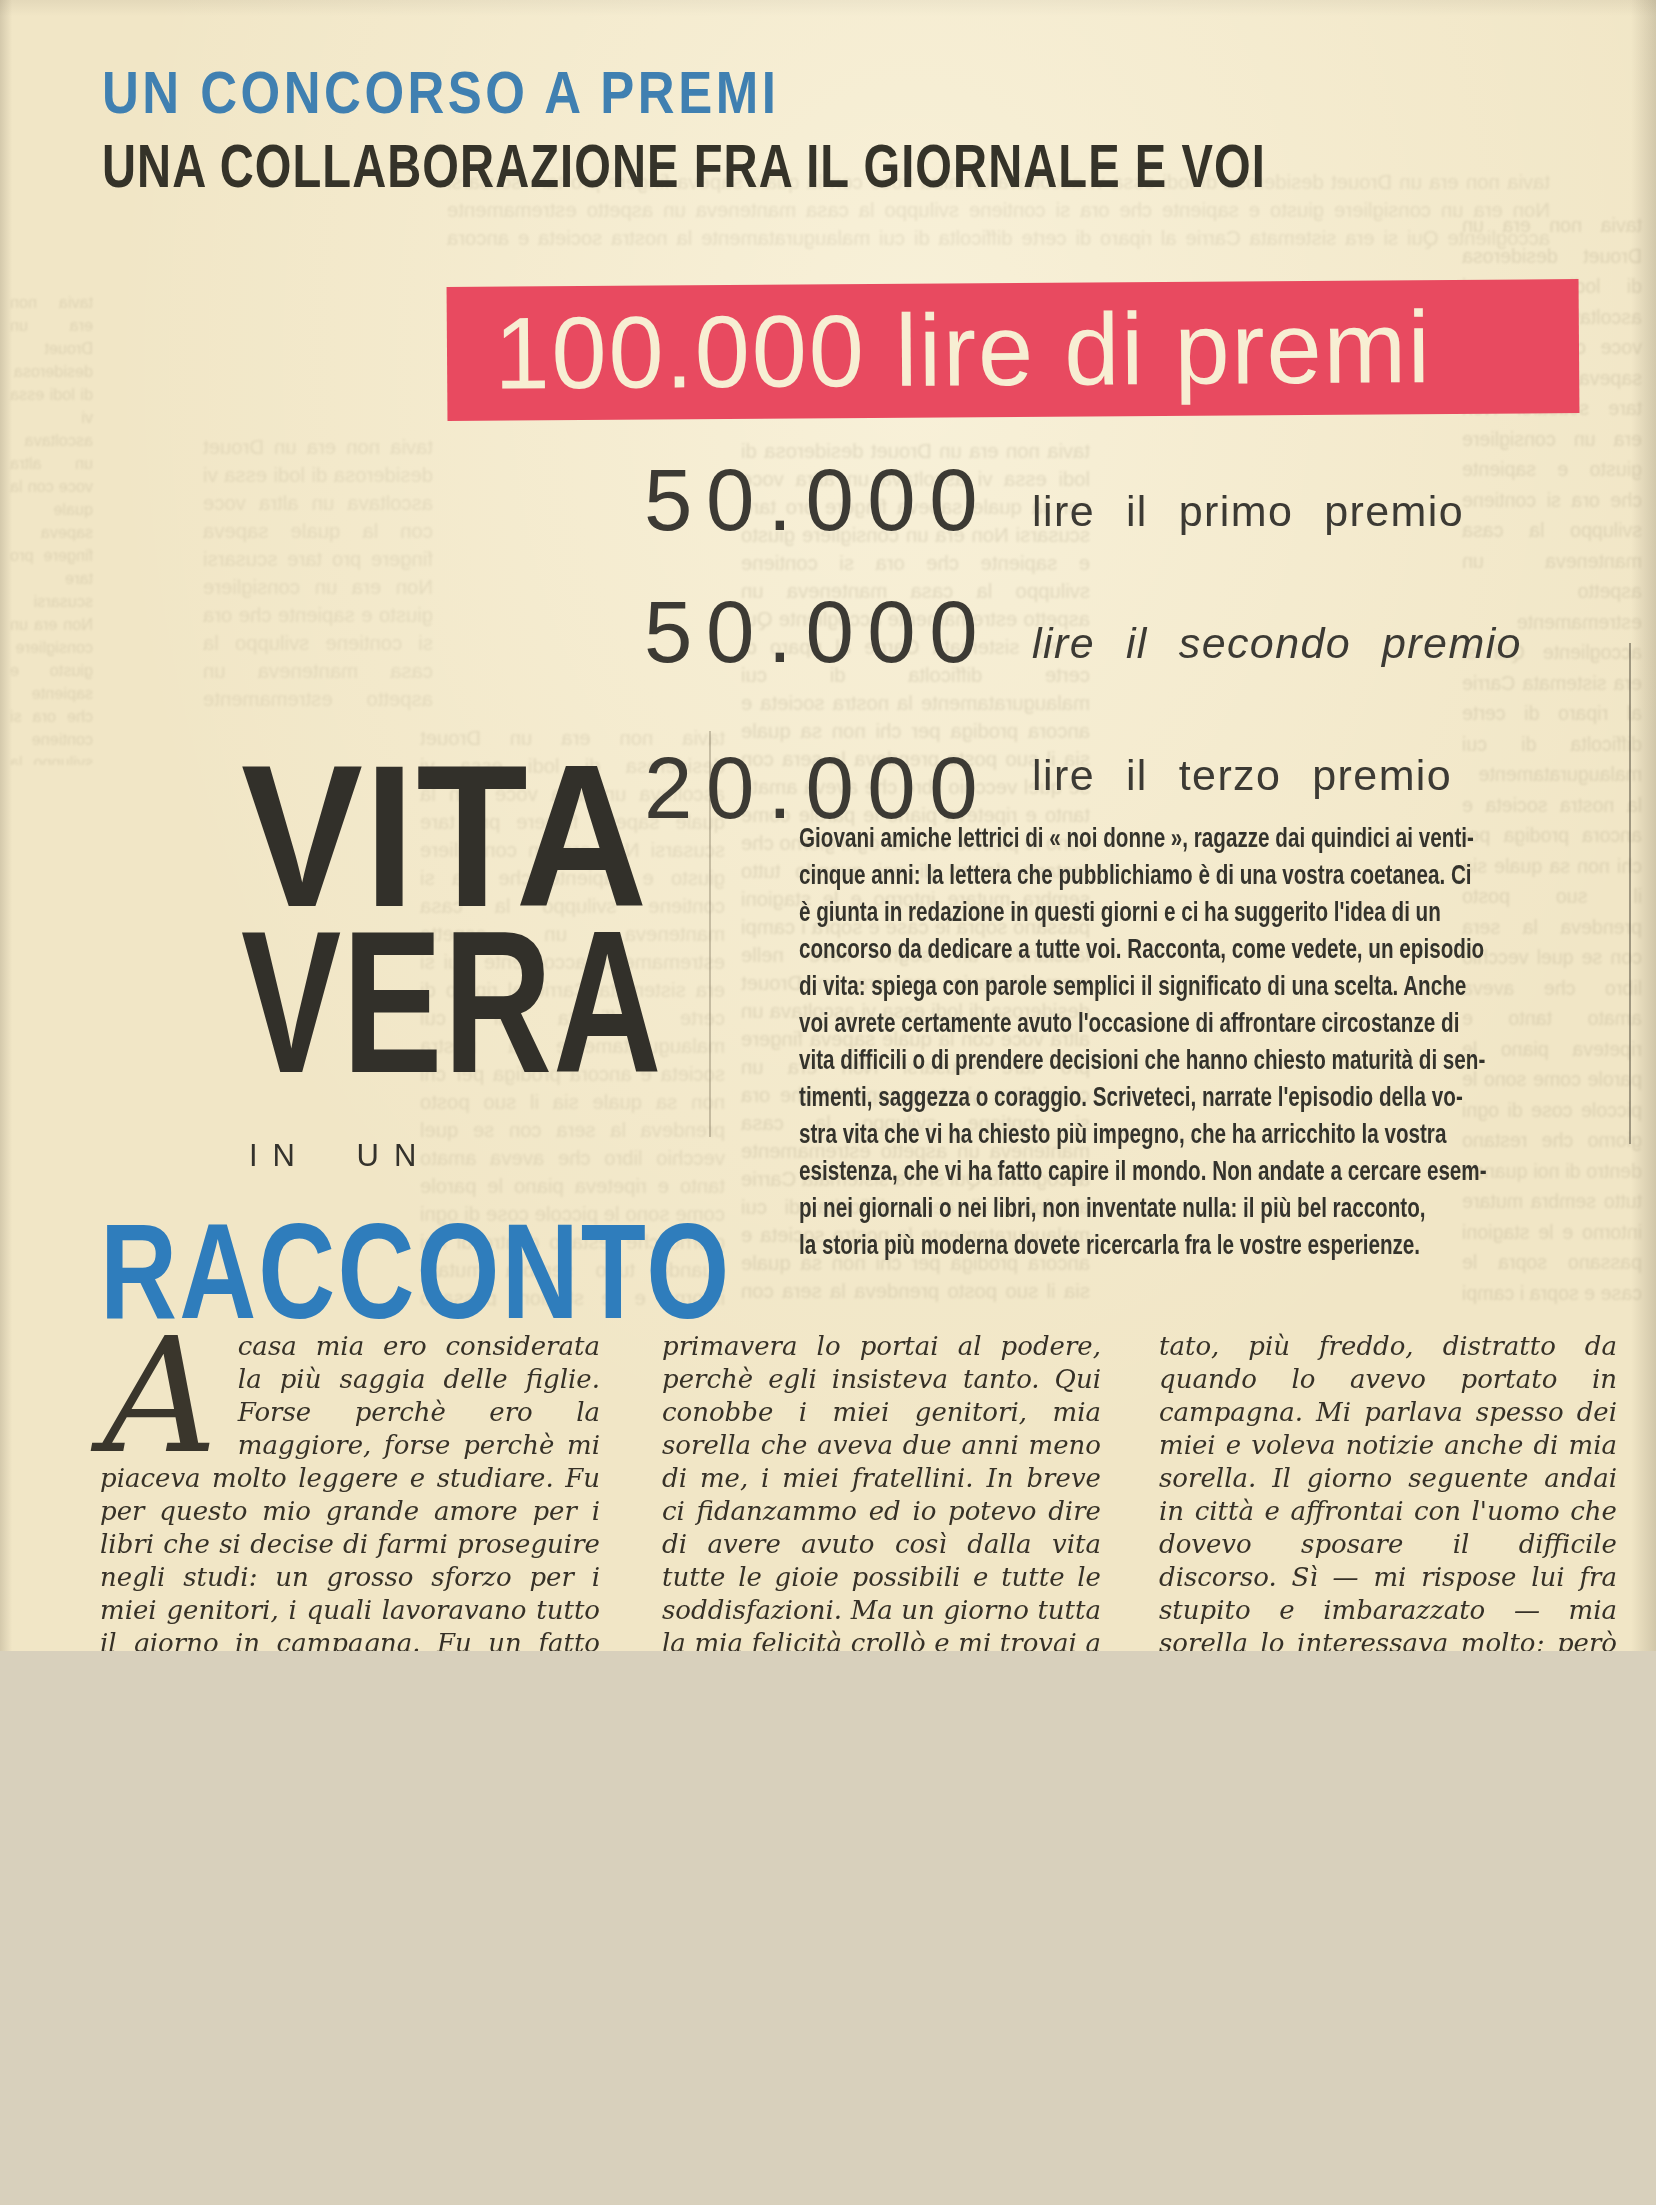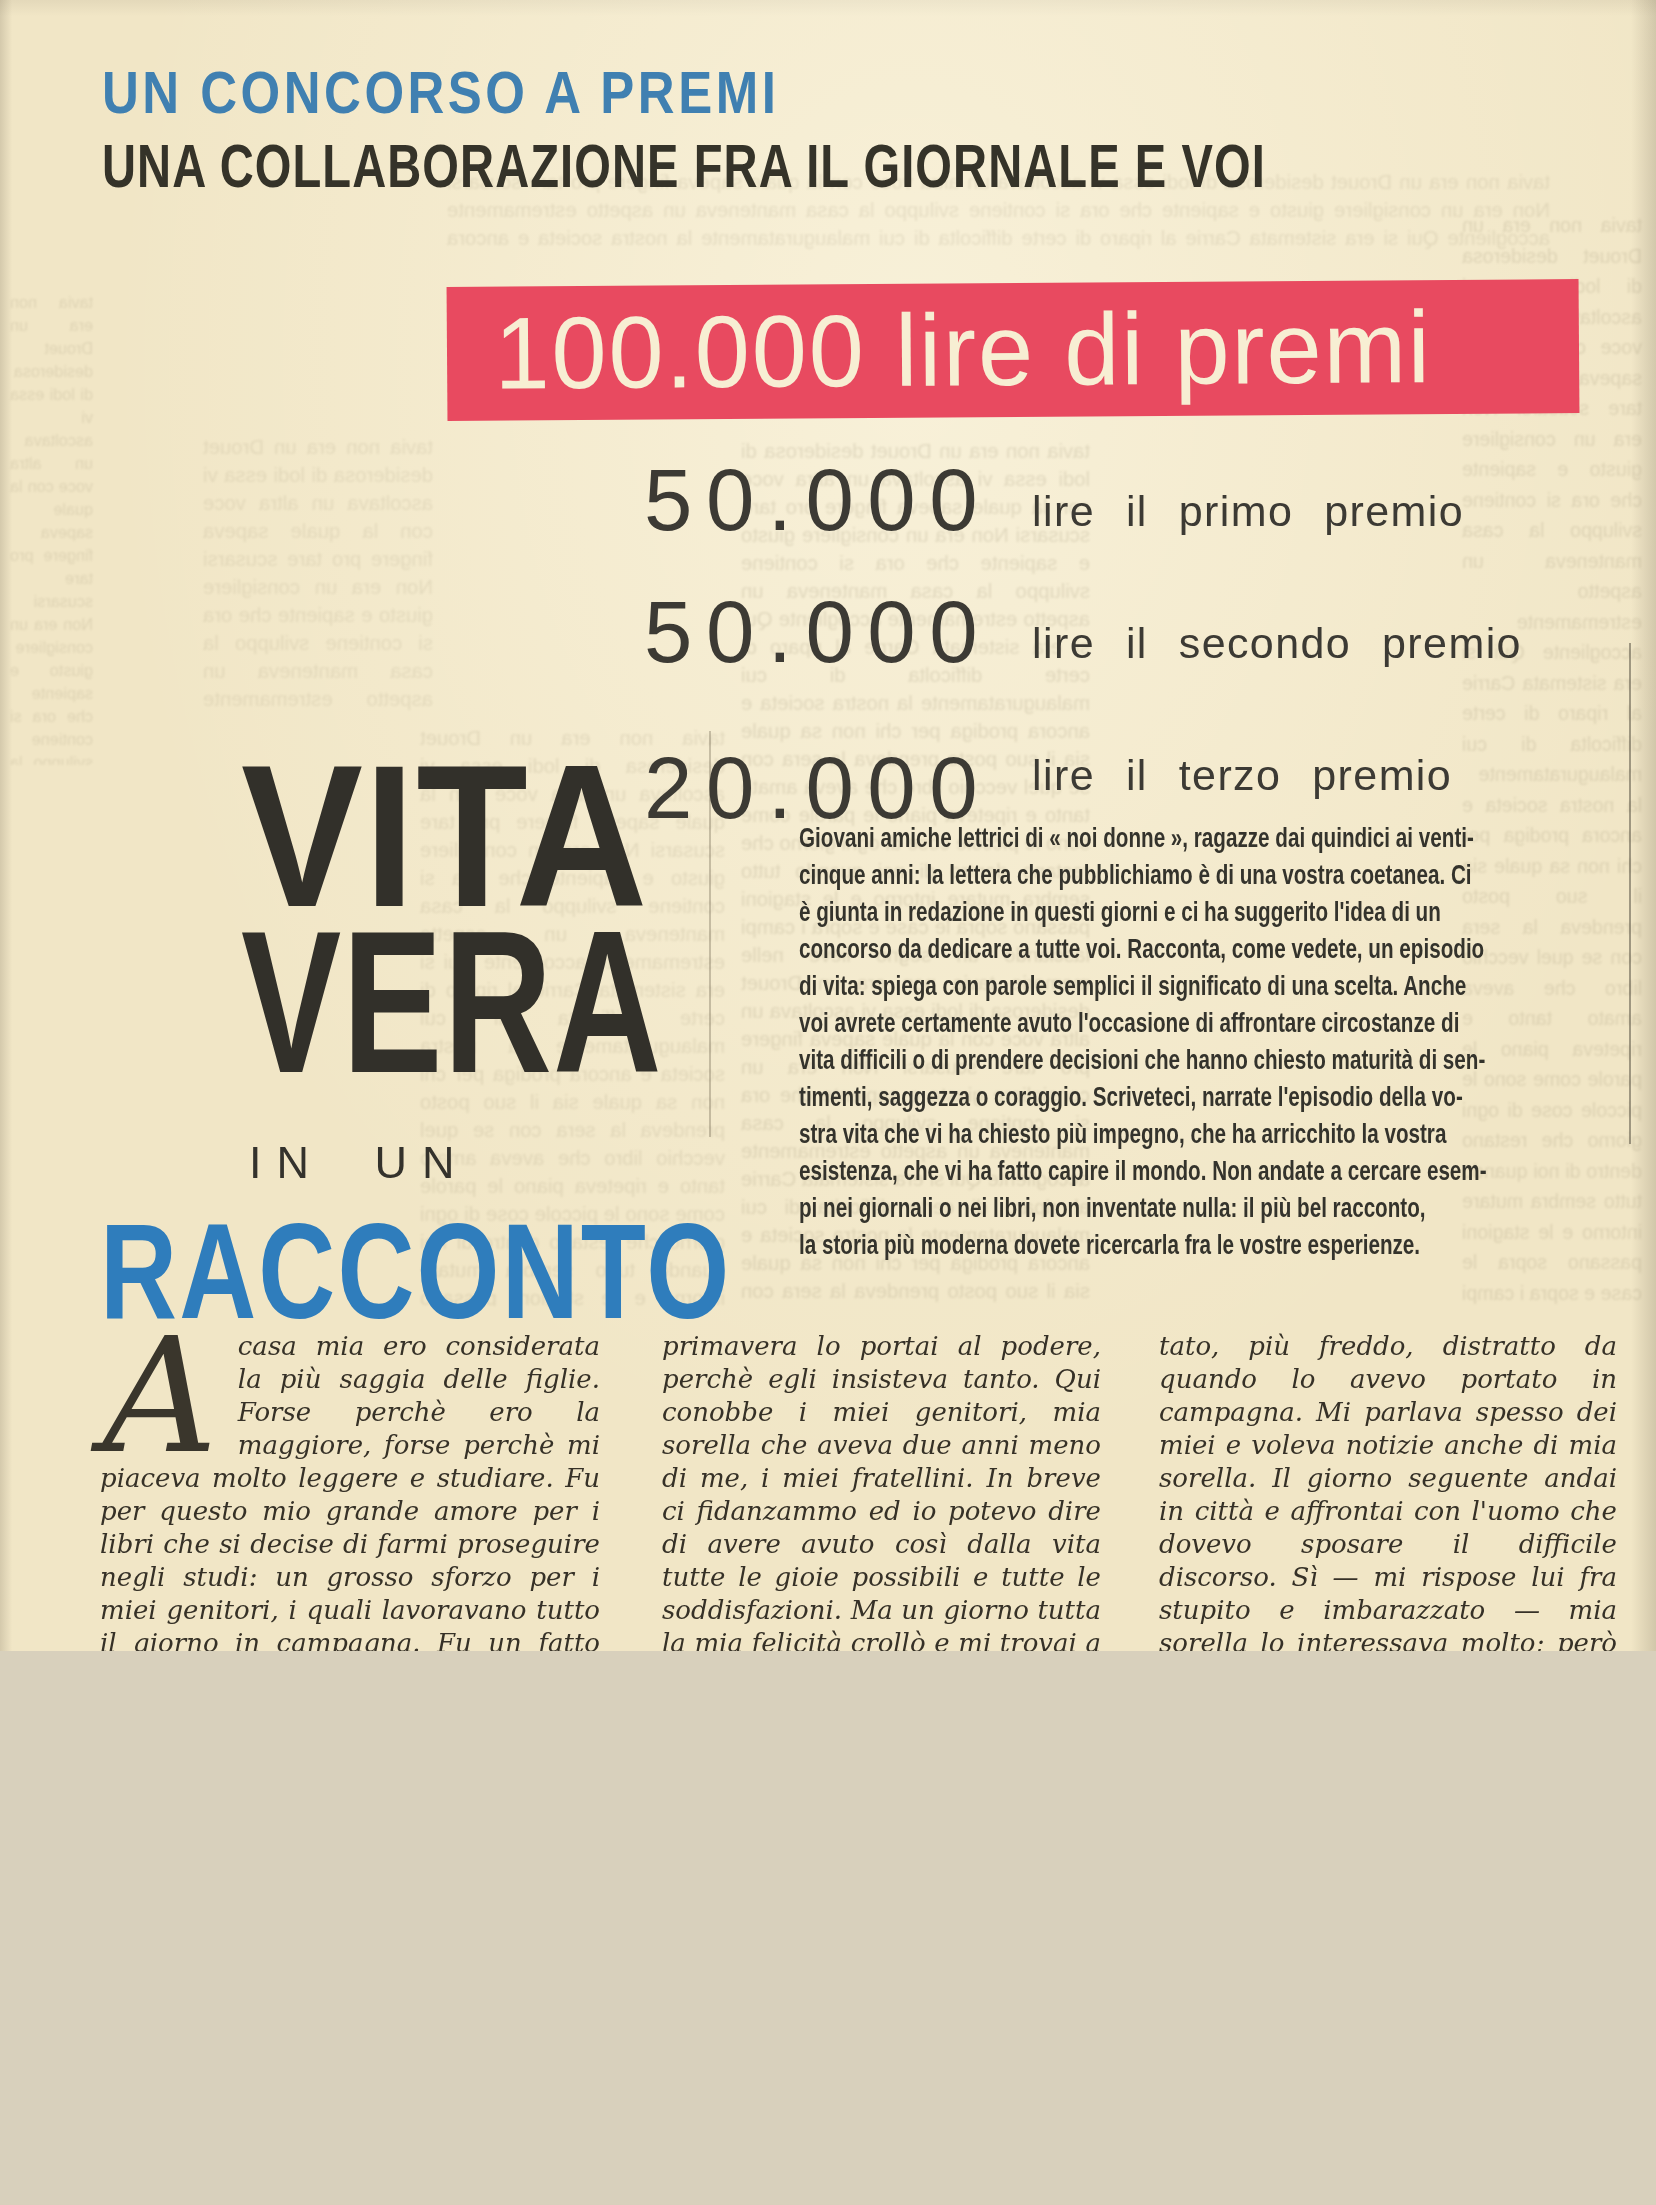--- a/index.html
+++ b/index.html
@@ -25,21 +25,21 @@
   .banner-text{font-size:102px;font-weight:400;color:#f7eed3;letter-spacing:2px;
     padding-left:49px;white-space:nowrap;transform:scaleX(0.97);transform-origin:0 50%;}
   
   .amount{left:644px;font-size:87px;line-height:1;letter-spacing:13.5px;color:#3c3a34;}
   .plabel{left:1032px;font-size:43px;line-height:1;letter-spacing:1.4px;word-spacing:17.6px;color:#3c3a34;}
   
   .t-vita{left:241px;top:734px;font-size:203px;line-height:1;font-weight:700;color:#32302a;
     transform:scaleX(0.90);transform-origin:0 0;letter-spacing:1.4px;}
   .t-vera{left:241px;top:900px;font-size:203px;line-height:1;font-weight:700;color:#32302a;
     transform:scaleX(0.74);transform-origin:0 0;letter-spacing:1.4px;}
-  .t-inun{left:249px;top:1140px;font-size:45px;line-height:1;font-weight:400;color:#34322c;
+  .t-inun{left:249px;top:1140px;font-size:31px;line-height:1;font-weight:400;color:#34322c;
     letter-spacing:15px;word-spacing:23px;}
   .t-racconto{left:100px;top:1204px;font-size:135px;line-height:1;font-weight:700;color:#2f7dbc;
     transform:scaleX(0.79);transform-origin:0 0;letter-spacing:2.7px;}
   
   .intro{left:799px;top:820px;width:1124px;font-size:27px;line-height:37px;font-weight:700;
     color:#34332c;white-space:pre;transform:scaleX(0.765);transform-origin:0 0;}
   
   .story{top:1330px;font-family:"DejaVu Serif", serif;font-style:italic;font-size:26px;
     line-height:33px;text-align:justify;color:#363127;}
   .col1{left:100px;width:500px;}
@@ -83,21 +83,21 @@
   <div class="abs kicker nw">UN CONCORSO A PREMI</div>
   <div class="abs collab nw">UNA COLLABORAZIONE FRA IL GIORNALE E VOI</div>
 
   <div class="abs banner">
     <div class="banner-text">100.000 lire di premi</div>
   </div>
 
   <div class="abs amount nw" style="top:456px;">50.000</div>
   <div class="abs plabel nw" style="top:490px;">lire il primo premio</div>
   <div class="abs amount nw" style="top:588px;">50.000</div>
-  <div class="abs plabel nw" style="top:622px;">lire il secondo premio</div>
+  <div class="abs plabel nw" style="top:622px;font-style:italic;">lire il secondo premio</div>
   <div class="abs amount nw" style="top:744px;">20.000</div>
   <div class="abs plabel nw" style="top:754px;">lire il terzo premio</div>
 
   <div class="abs t-vita nw">VITA</div>
   <div class="abs t-vera nw">VERA</div>
   <div class="abs t-inun nw">IN UN</div>
   <div class="abs t-racconto nw">RACCONTO</div>
 
   <div class="abs intro">Giovani amiche lettrici di « noi donne », ragazze dai quindici ai venti-
 cinque anni: la lettera che pubblichiamo è di una vostra coetanea. Ci

